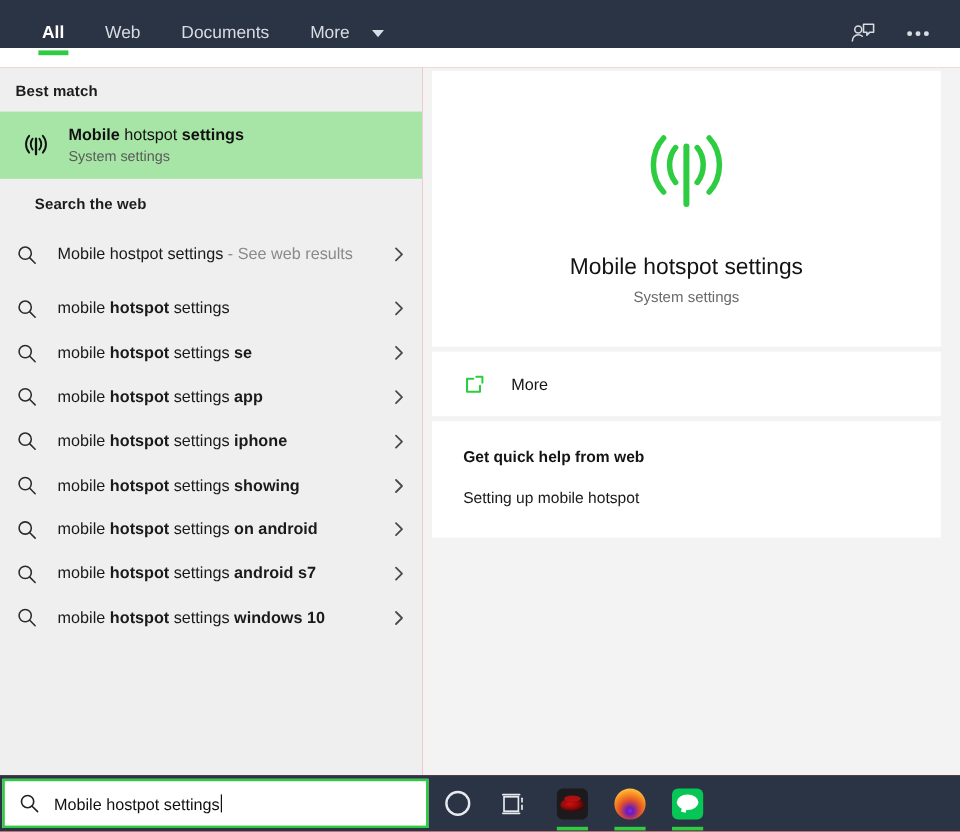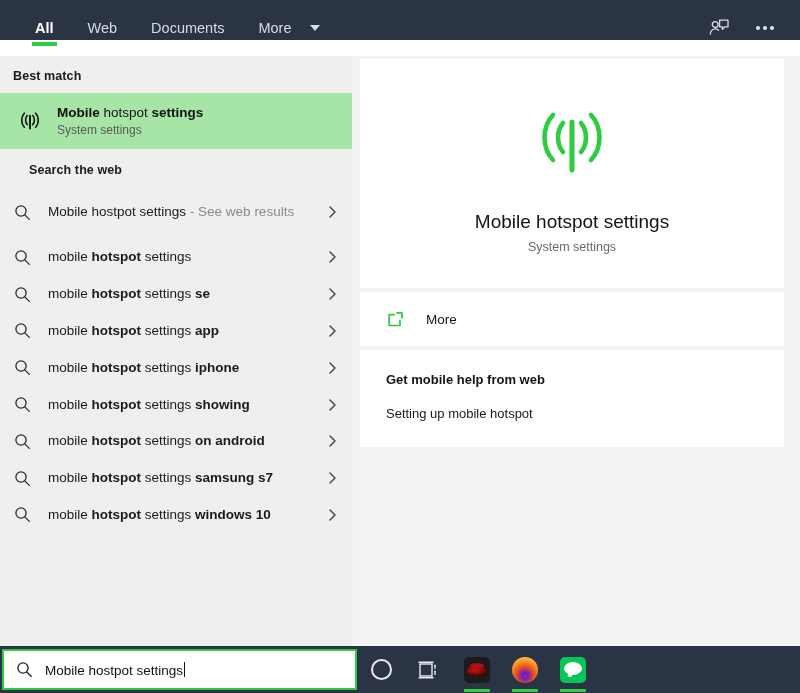--- a/index.html
+++ b/index.html
@@ -554,21 +554,21 @@
               </svg>
             </span>
           </div>
           <div class="sugg-row">
             <span class="sugg-icon">
               <svg width="17" height="17" viewBox="0 0 17 17" fill="none">
                 <circle cx="7" cy="7" r="5.1" stroke="#2b2b2b" stroke-width="1.3"></circle>
                 <path d="M10.8 10.9 15.3 15.4" stroke="#2b2b2b" stroke-width="1.3" stroke-linecap="round"></path>
               </svg>
             </span>
-            <span class="sugg-text"><span>mobile </span><b>hotspot</b><span> settings </span><b>samsung s7</b></span>
+            <span class="sugg-text"><span>mobile </span><b>hotspot</b><span> settings </span><b>android s7</b></span>
             <span class="chev">
               <svg width="11" height="14" viewBox="0 0 11 14" fill="none">
                 <path d="M3 2 8 7l-5 5" stroke="#4a4a4a" stroke-width="1.5" stroke-linecap="round" stroke-linejoin="round"></path>
               </svg>
             </span>
           </div>
           <div class="sugg-row">
             <span class="sugg-icon">
               <svg width="17" height="17" viewBox="0 0 17 17" fill="none">
                 <circle cx="7" cy="7" r="5.1" stroke="#2b2b2b" stroke-width="1.3"></circle>
@@ -612,21 +612,21 @@
             <path d="M14 10.4v5.1H3.2V4.7h5.2" stroke="#2ecc40" stroke-width="1.7" stroke-linecap="round" stroke-linejoin="round"></path>
             <path d="M10.9 2.9H16v5.1" stroke="#2ecc40" stroke-width="1.7" stroke-linecap="round" stroke-linejoin="round"></path>
           </svg>
         </div>
         <div class="action-label">More</div>
       </div>
 
       <div class="divider-gap"></div>
 
       <div class="help-card">
-        <div class="help-title">Get mobile help from web</div>
+        <div class="help-title">Get quick help from web</div>
         <div class="help-link">Setting up mobile hotspot</div>
       </div>
 
     </div>
   </div>
 
   <div class="taskbar">
 
     <div class="search-box">
       <span class="search-icon-wrap">

